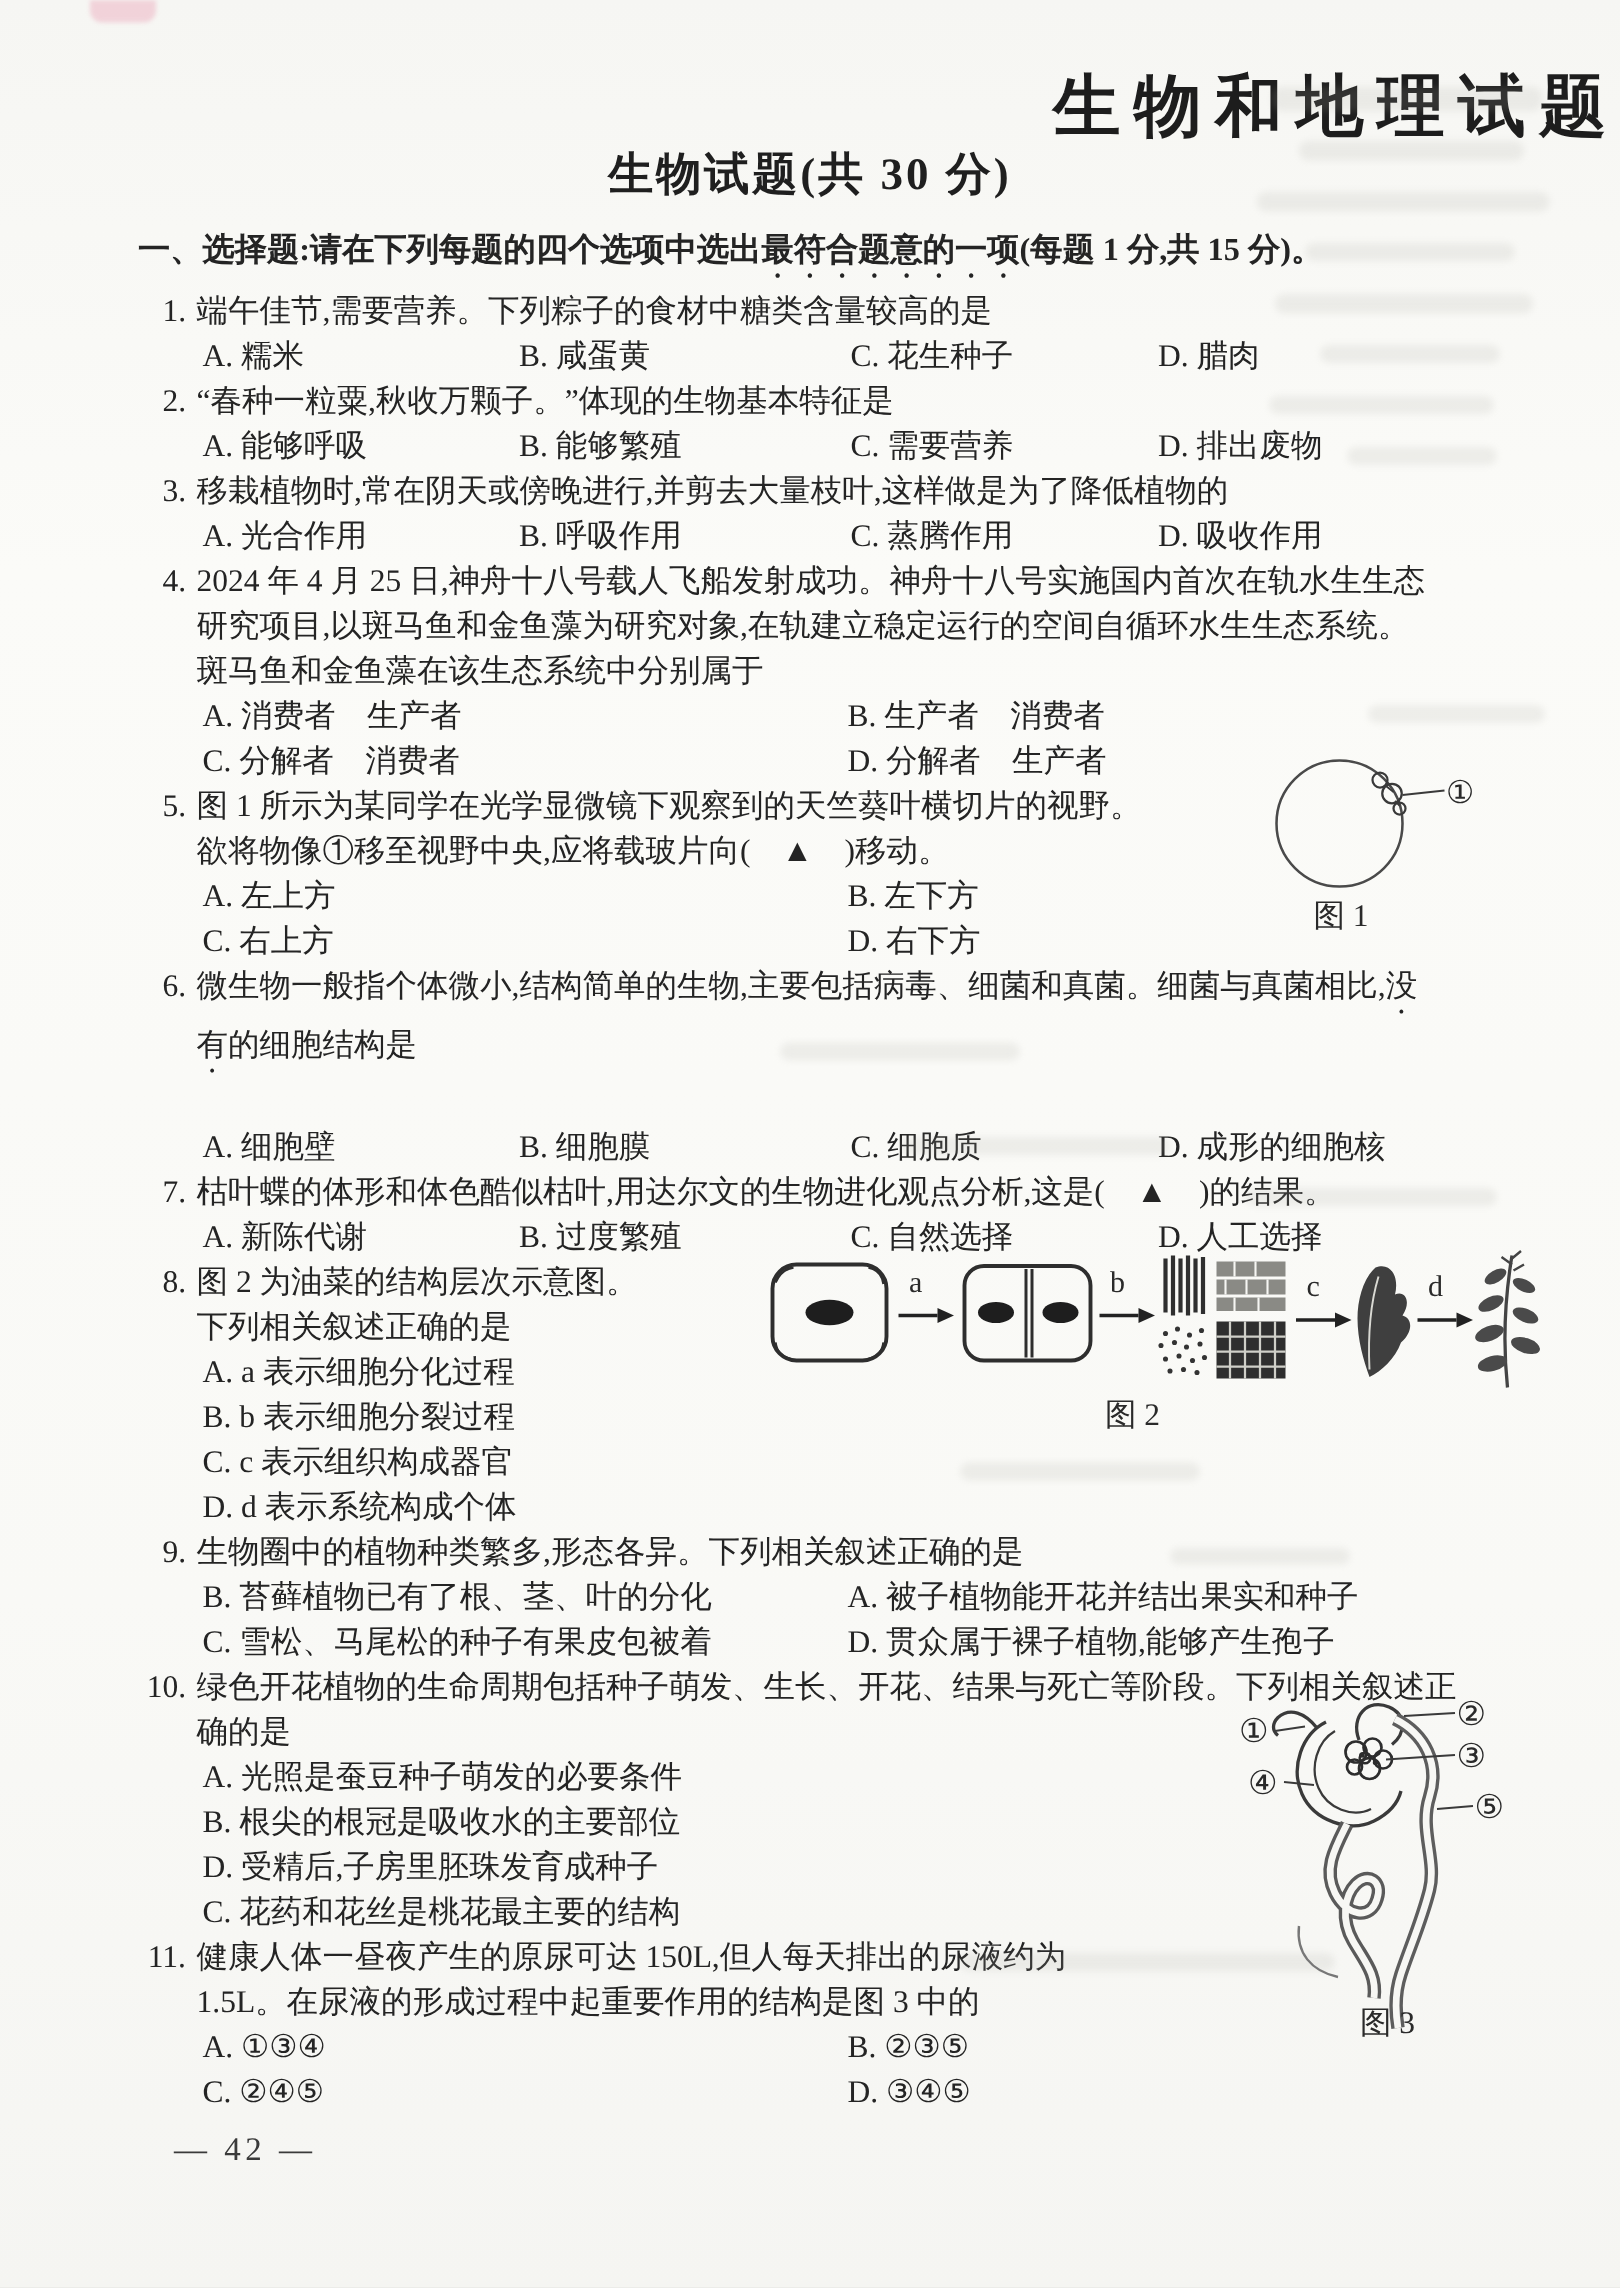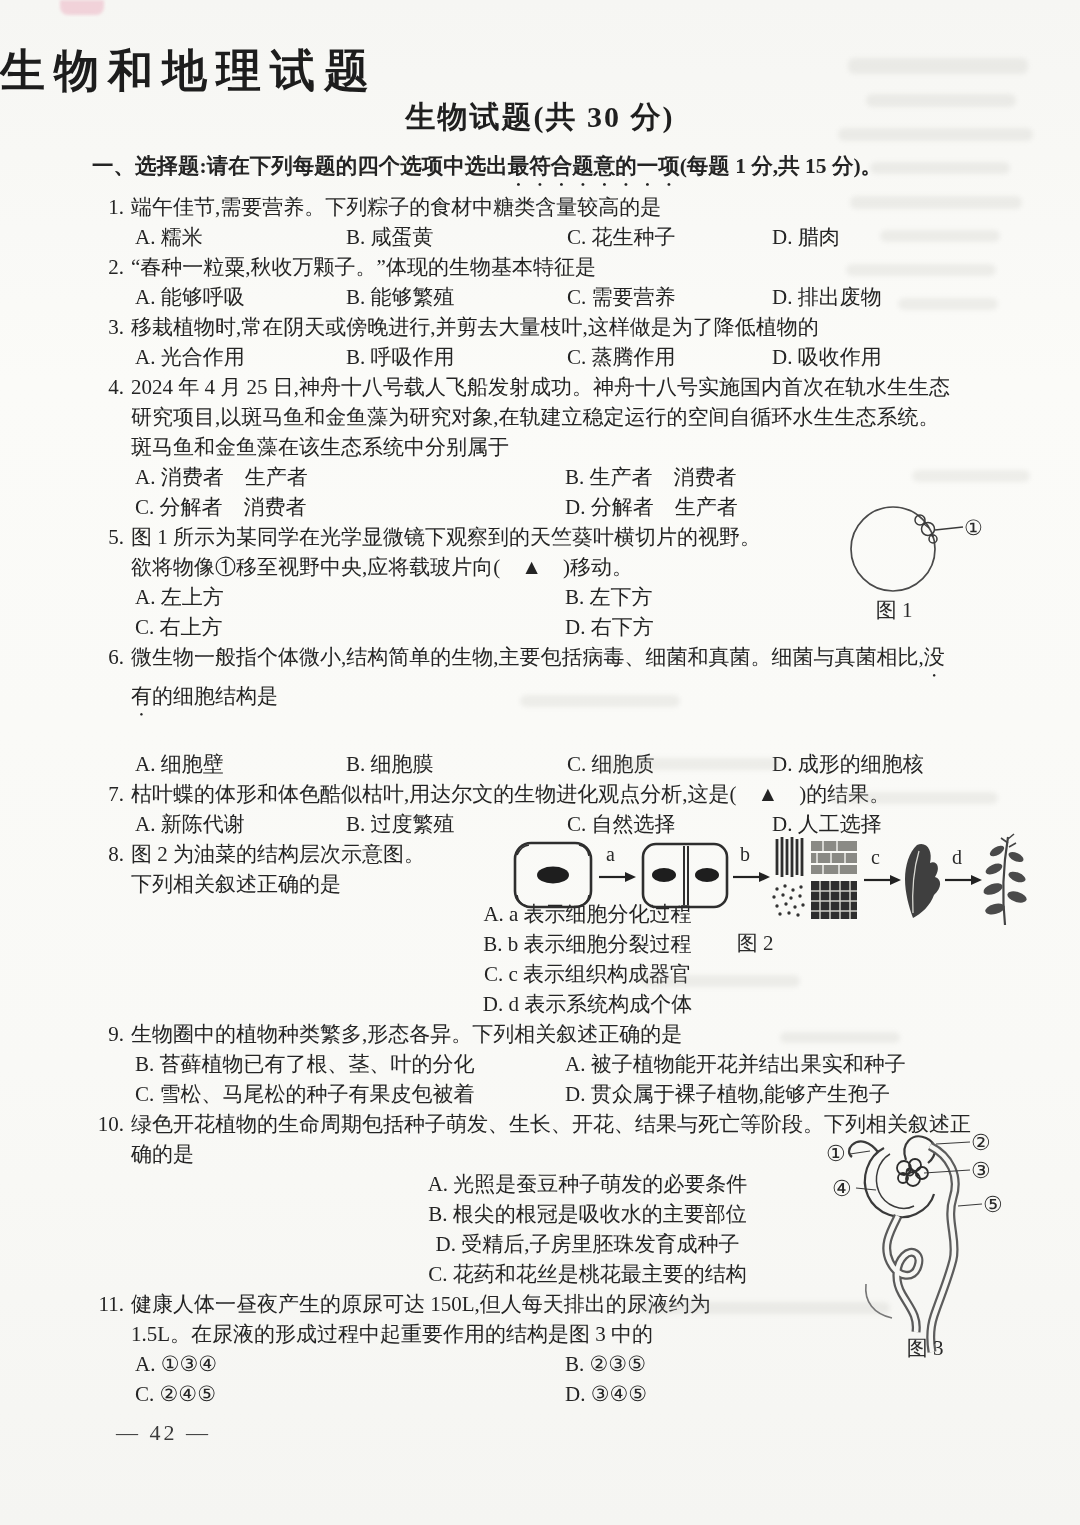--- a/index.html
+++ b/index.html
@@ -2,30 +2,30 @@
 <html><head>
 <meta charset="utf-8">
 <style>
   html,body { margin:0; padding:0; background:#e9e9e6; }
   .page {
     position:relative; width:1080px; height:1525px; margin:0 auto;
     background:linear-gradient(180deg,#f6f6f3 0%, #fbfbf8 25%, #f9f9f6 70%, #f5f5f2 100%);
     font-family:"Liberation Serif","DejaVu Serif",serif;
     color:#242424; overflow:hidden;
   }
-  .doc-title { text-align:left; padding-top:44px; font-size:45px; line-height:54px; font-weight:700; letter-spacing:9px; color:#1d1d1d; }
+  .doc-title { text-align:right; padding-top:44px; font-size:45px; line-height:54px; font-weight:700; letter-spacing:9px; color:#1d1d1d; }
   .doc-subtitle { text-align:center; margin-top:0; font-size:30px; line-height:38px; font-weight:700; letter-spacing:2px; color:#1f1f1f; }
   .section-header { margin:15px 58px 2px 92px; font-size:21.5px; line-height:30px; font-weight:700; white-space:nowrap; }
   .content { padding:0 40px 0 92px; font-size:21px; }
   .q-line { display:flex; line-height:30px; white-space:nowrap; }
   .q-num { flex:0 0 39px; text-align:right; padding-right:7px; box-sizing:border-box; }
   .q-cont { padding-left:39px; line-height:30px; white-space:nowrap; }
   .opts4 { display:grid; grid-template-columns:211px 221px 205px auto; padding-left:43px; line-height:30px; white-space:nowrap; }
   .opts2 { display:grid; grid-template-columns:430px auto; padding-left:43px; line-height:30px; white-space:nowrap; }
-  .optline { padding-left:43px; line-height:30px; white-space:nowrap;text-align:center; }
+  .optline { padding-left:43px; line-height:30px; white-space:nowrap; }
   .em-dot {
     -webkit-text-emphasis:filled dot; text-emphasis:filled dot;
     -webkit-text-emphasis-position:under right; text-emphasis-position:under right;
   }
   .gap-sm { margin-top:29px; }
   .fig { position:absolute; }
   .fig-caption { position:absolute; font-size:21px; color:#2a2a2a; text-align:center; white-space:nowrap; }
   .page-num { position:absolute; left:116px; top:1420px; font-size:22px; letter-spacing:3px; color:#3a3a3a; }
   .ghosts div { position:absolute; background:#a8a8a0; opacity:0.16; filter:blur(2.5px); border-radius:6px; }
   .smudge { position:absolute; left:60px; top:0; width:44px; height:15px; background:#edb6c5; opacity:0.55; filter:blur(1.5px); border-radius:0 0 8px 8px; }

